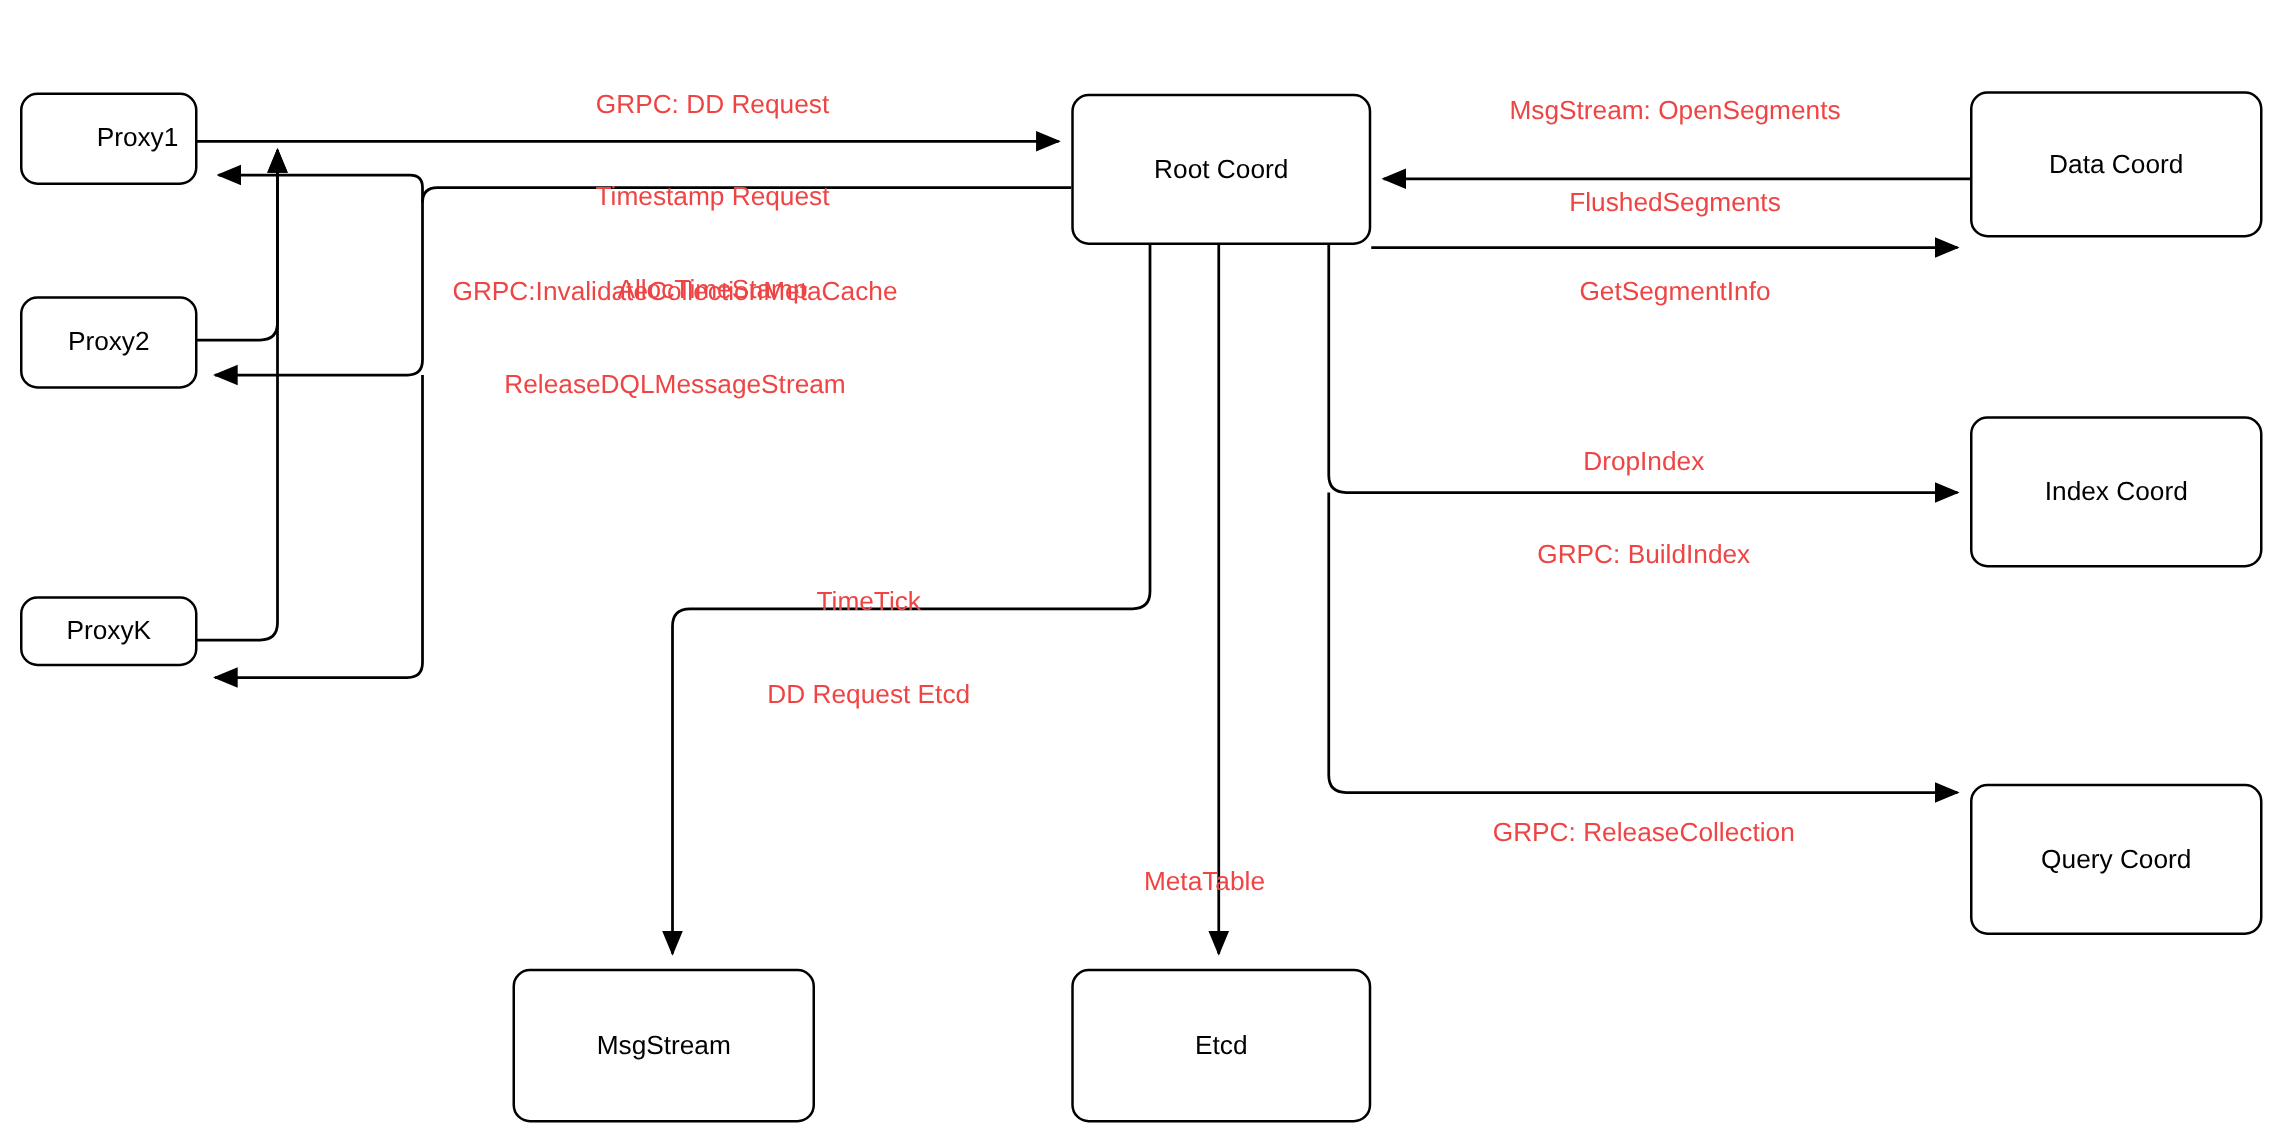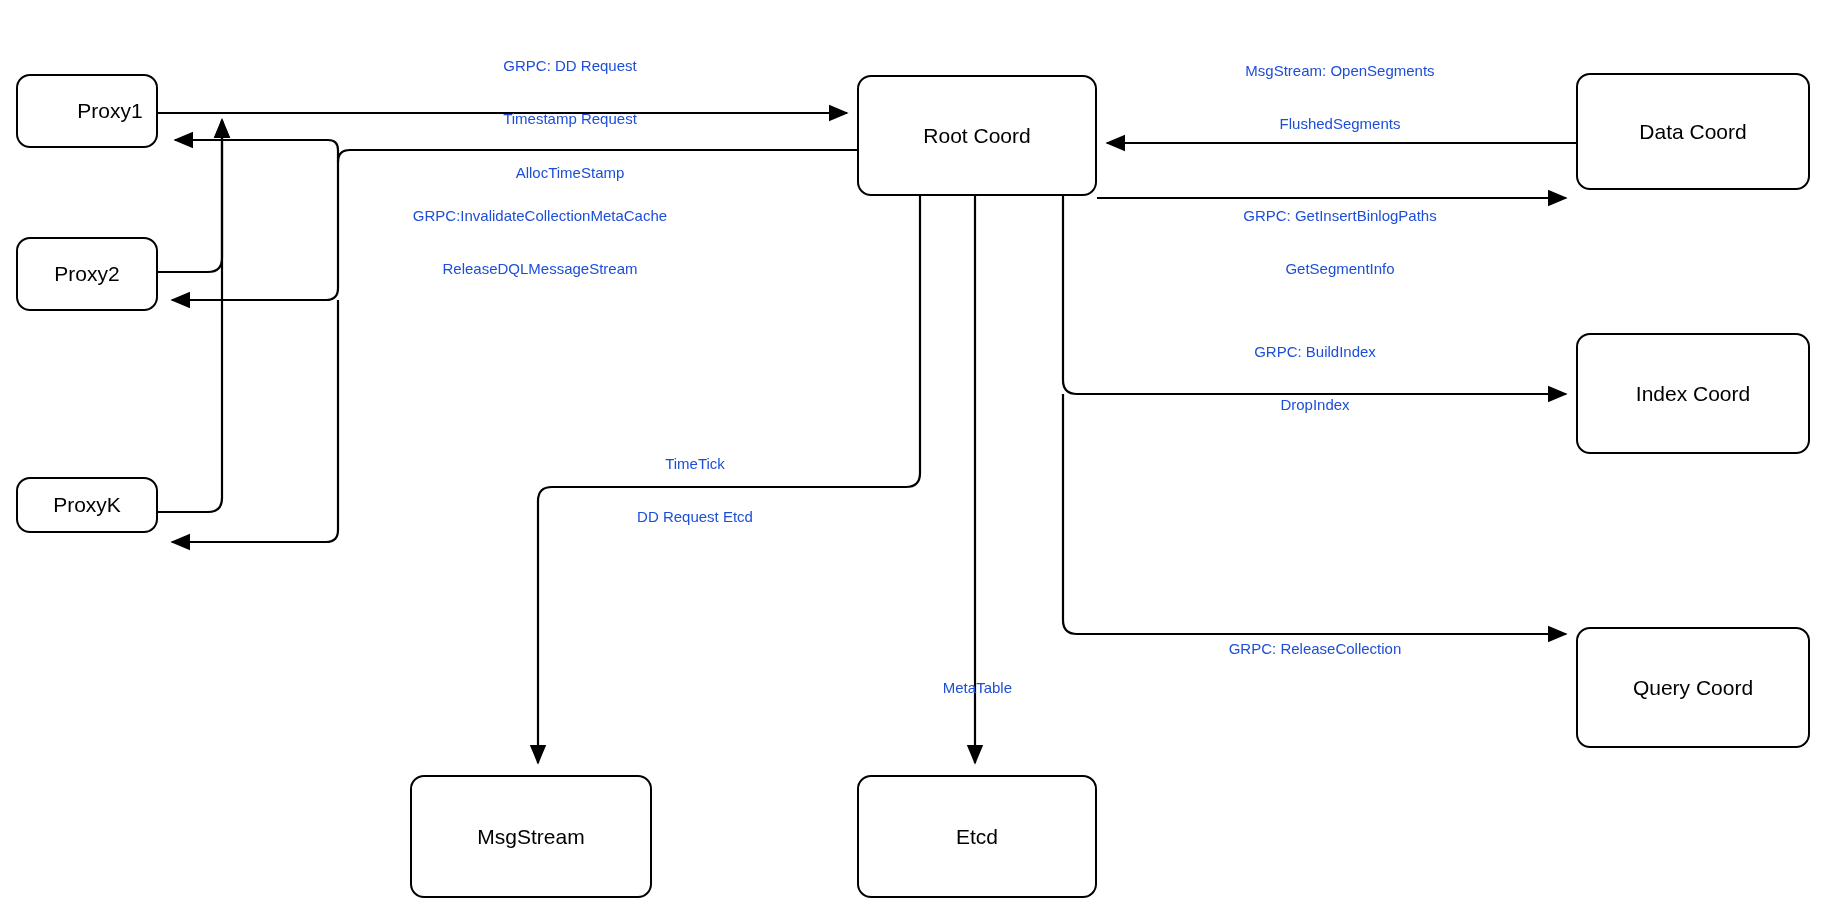--- a/index.html
+++ b/index.html
@@ -32,23 +32,23 @@
     align-items:center;
     justify-content:center;
     font-size:21px;
     line-height:1.2;
     color:#000000;
     white-space:nowrap;
     z-index:3;
   }
   .edge-label{
     position:absolute;
-    font-size:15px;
+    font-size:21px;
     line-height:1.18;
-    color:#1d4ed8;
+    color:#ef4444;
     white-space:pre;
     text-align:center;
     z-index:4;
     background:transparent;
   }
   .edge-label.ta-left{text-align:right;}
   .wire{
     fill:none;
     stroke:#000000;
     stroke-width:2.2;
@@ -139,27 +139,26 @@
     <div>GRPC:InvalidateCollectionMetaCache</div>
     <div>ReleaseDQLMessageStream</div>
   </div>
 
   <div class="edge-label" style="left:1130px;top:27px;width:420px;">
     <div>MsgStream: OpenSegments</div>
     <div>FlushedSegments</div>
   </div>
 
   <div class="edge-label" style="left:1120px;top:172px;width:440px;">
-    <div>GRPC: GetInsertBinlogPaths</div>
     <div>GetSegmentInfo</div>
   </div>
 
   <div class="edge-label" style="left:1100px;top:308px;width:430px;">
+    <div>DropIndex</div>
     <div>GRPC: BuildIndex</div>
-    <div>DropIndex</div>
   </div>
 
   <div class="edge-label" style="left:1100px;top:605px;width:430px;">
     <div>GRPC: ReleaseCollection</div>
   </div>
 
   <div class="edge-label" style="left:550px;top:420px;width:290px;">
     <div>TimeTick</div>
     <div>DD Request Etcd</div>
   </div>

